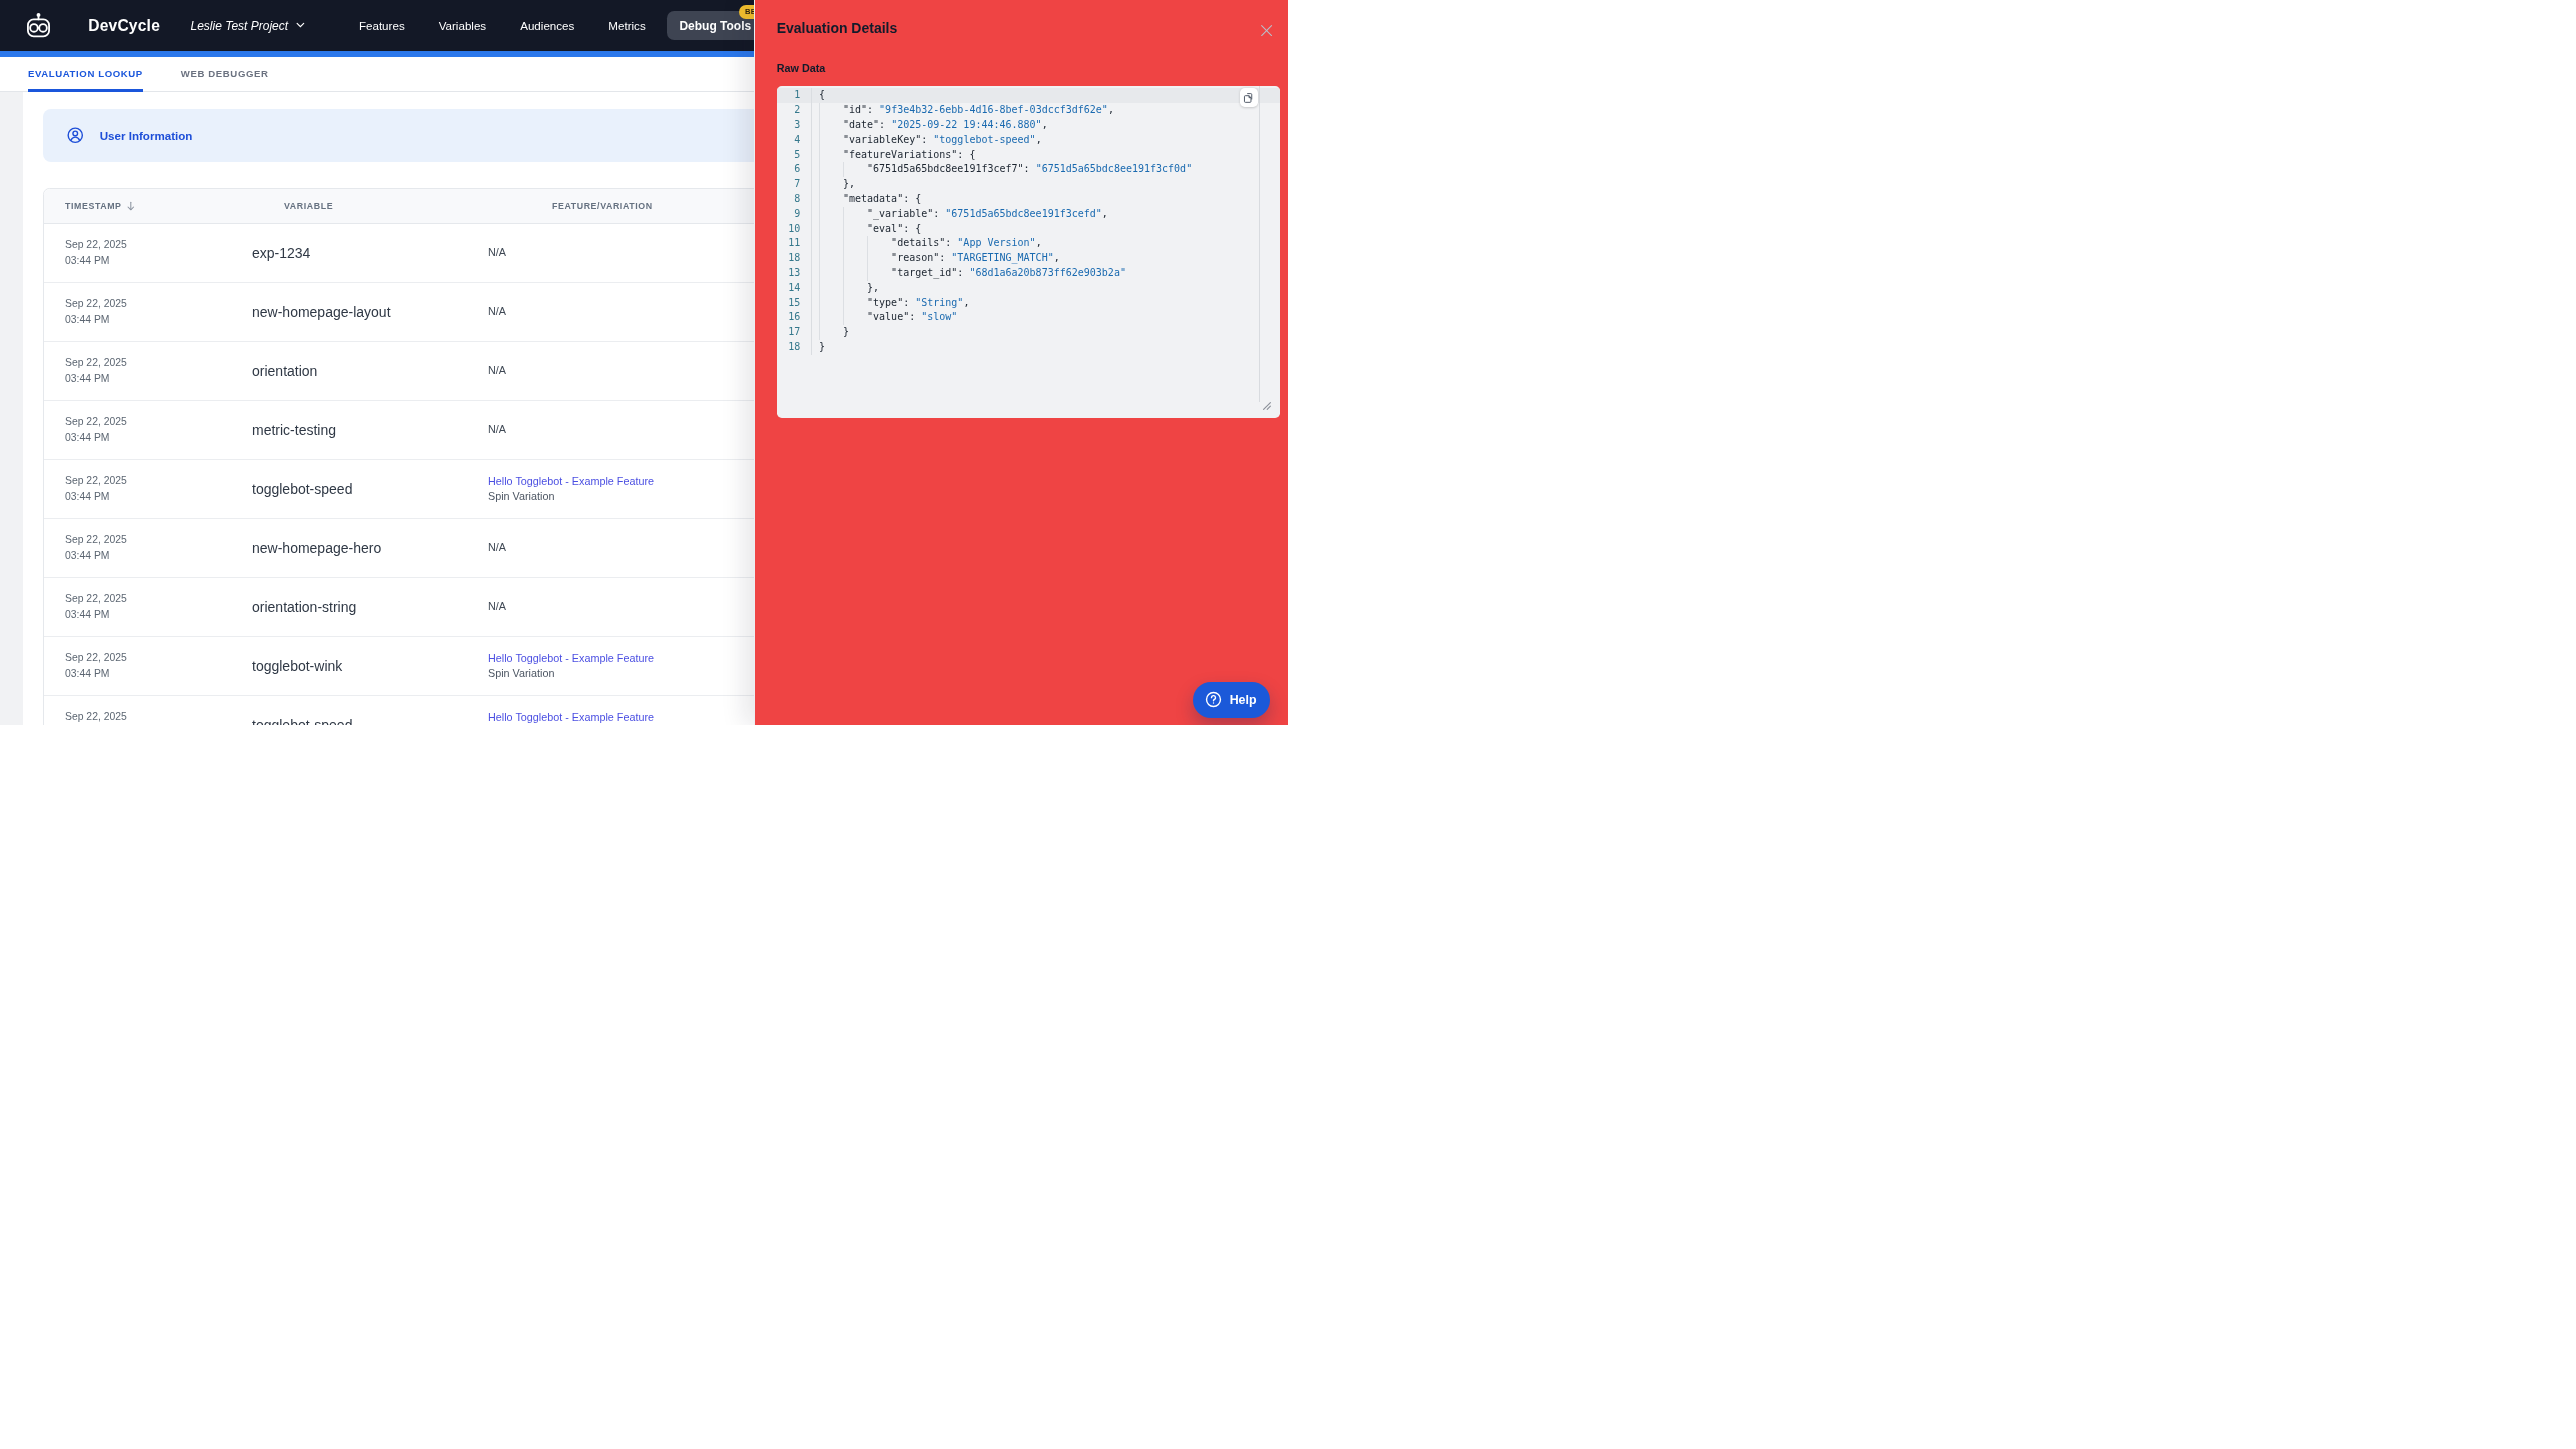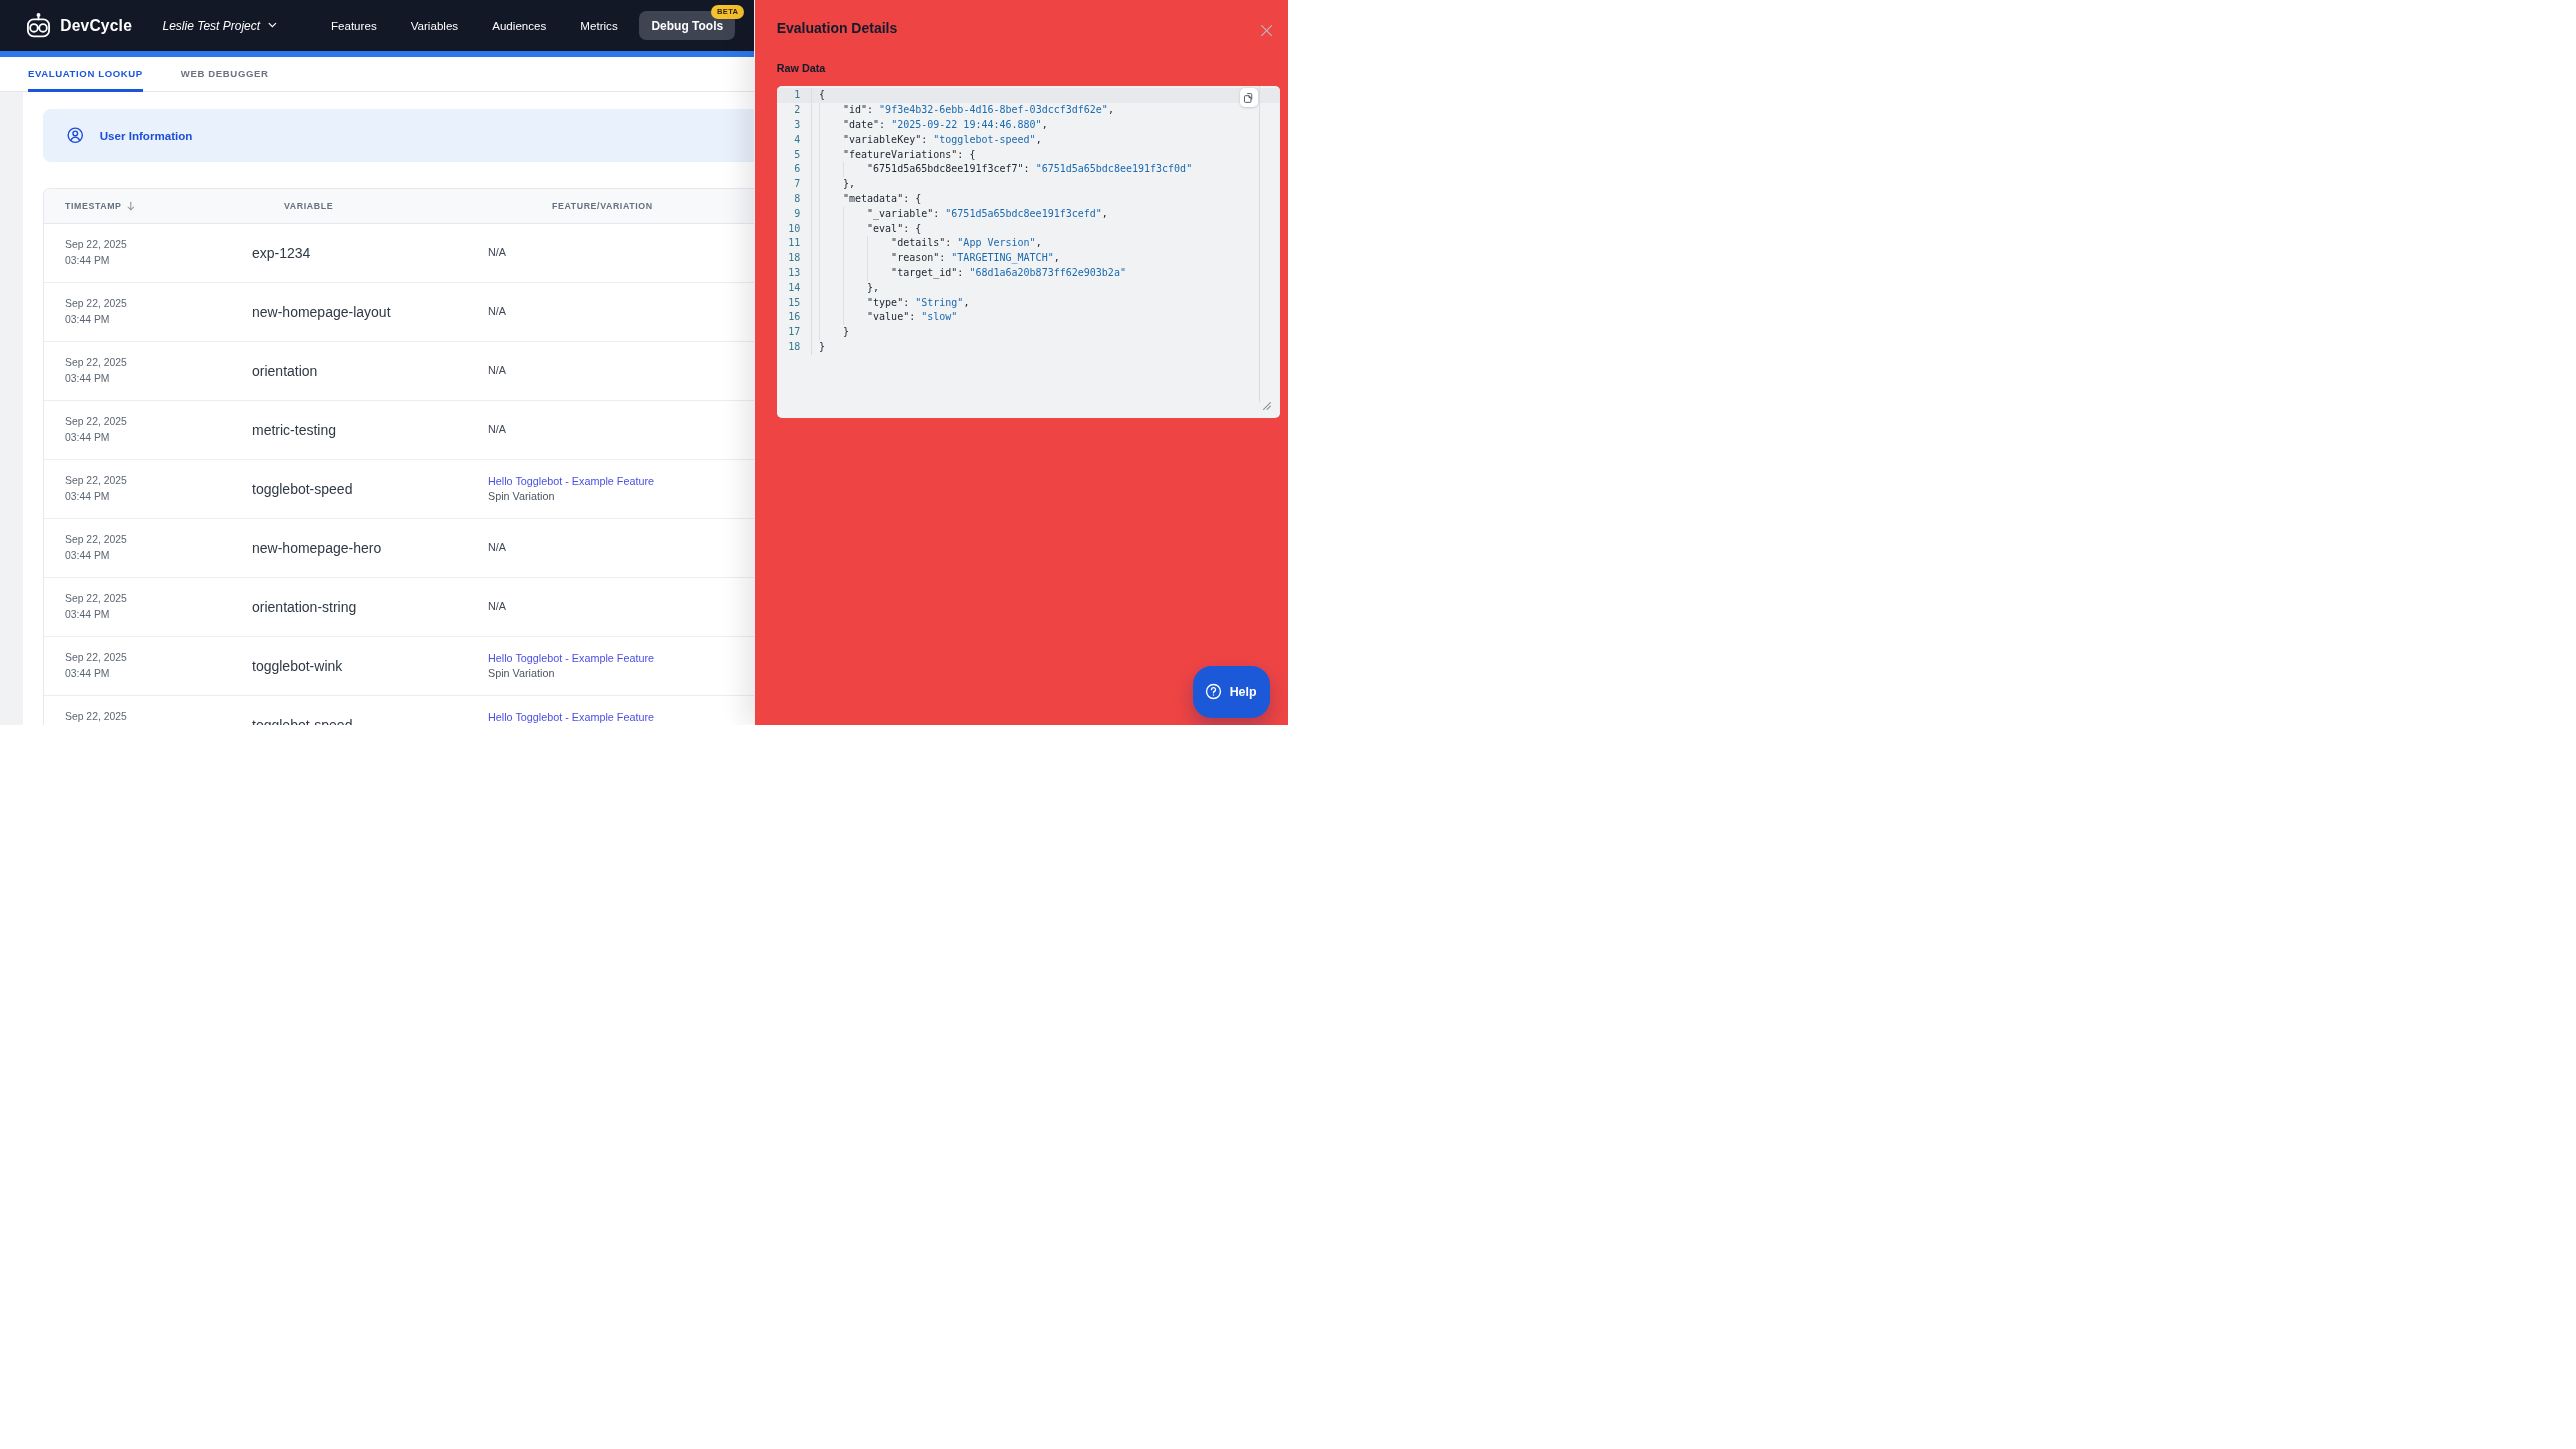--- a/index.html
+++ b/index.html
@@ -10,21 +10,21 @@
   }
   *{margin:0;padding:0;box-sizing:border-box;}
   html,body{width:1288px;height:725px;}
   body{position:relative;overflow:hidden;background:#fff;
        font-family:"Liberation Sans",sans-serif;}
 
   
   .topnav{position:absolute;top:0;left:0;right:0;height:51px;background:var(--nav-bg);
           display:flex;align-items:center;padding-left:24px;z-index:2;}
   .brand{display:flex;align-items:center;gap:7.2px;color:#fff;cursor:pointer;}
-  .brand-name{font-size:15.6px;font-weight:700;letter-spacing:0.2px;}
+  .brand-name{font-size:15.6px;font-weight:700;letter-spacing:0.2px;margin-left:28px;}
   .project-btn{margin-left:30.5px;display:flex;align-items:center;gap:8px;color:#fff;
                font-size:12px;font-weight:500;cursor:pointer;font-style:italic;}
   .nav-links{display:flex;gap:34px;margin-left:54px;}
   .nav-link{color:#fff;font-size:11.6px;font-weight:500;cursor:pointer;}
   .debug-btn{position:relative;margin-left:21.7px;background:#3e4452;color:#fff;
              border-radius:7.2px;padding:7.2px 12px;font-size:12px;font-weight:600;cursor:pointer;}
   .beta-badge{position:absolute;top:-6.4px;right:-8.8px;background:var(--beta-bg);color:#33250a;
               font-size:7.6px;font-weight:700;letter-spacing:0.3px;padding:2.4px 5.6px;border-radius:7.2px;}
   .accent-bar{position:absolute;top:51px;left:0;right:0;height:5.6px;background:var(--accent);z-index:2;}
 
@@ -77,21 +77,21 @@
   .lcode{display:flex;align-items:stretch;padding-left:7.2px;}
   .guide{display:inline-block;width:4ch;border-left:0.8px solid #dcdfe3;}
   .tk{color:var(--key);} .ts{color:var(--str);} .tp{color:var(--key);}
   .cb-gutterline{position:absolute;top:0;bottom:16px;right:20px;width:0.8px;background:#d8dbdf;}
   .copy-btn{position:absolute;top:2.4px;right:21.7px;width:18.5px;height:18.5px;background:#fff;
             border-radius:4.8px;box-shadow:0 0.8px 2.4px rgba(0,0,0,.18);display:flex;
             align-items:center;justify-content:center;cursor:pointer;}
   .resize-handle{position:absolute;right:8px;bottom:4px;cursor:nwse-resize;}
 
   
-  .help-btn{position:absolute;right:18.5px;bottom:7.2px;width:77px;height:52px;border-radius:18.5px;
+  .help-btn{position:absolute;right:18.5px;bottom:7.2px;width:77px;height:36px;border-radius:18.5px;
             background:var(--help-blue);color:#fff;display:flex;align-items:center;
             justify-content:center;gap:7.2px;font-size:12.4px;font-weight:700;cursor:pointer;
             box-shadow:0 8px 17.7px rgba(13,37,90,.28);z-index:6;}
 </style>
 </head>
 <body>
 
 <header class="topnav">
   <div class="brand">
     <span style="display:flex;">

